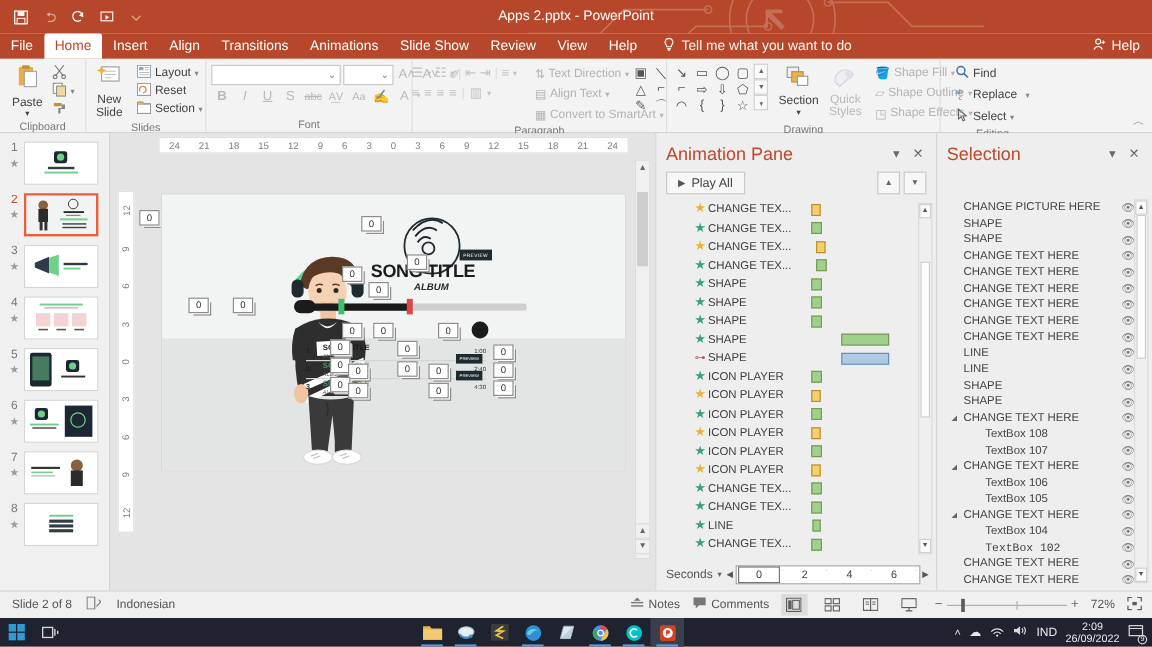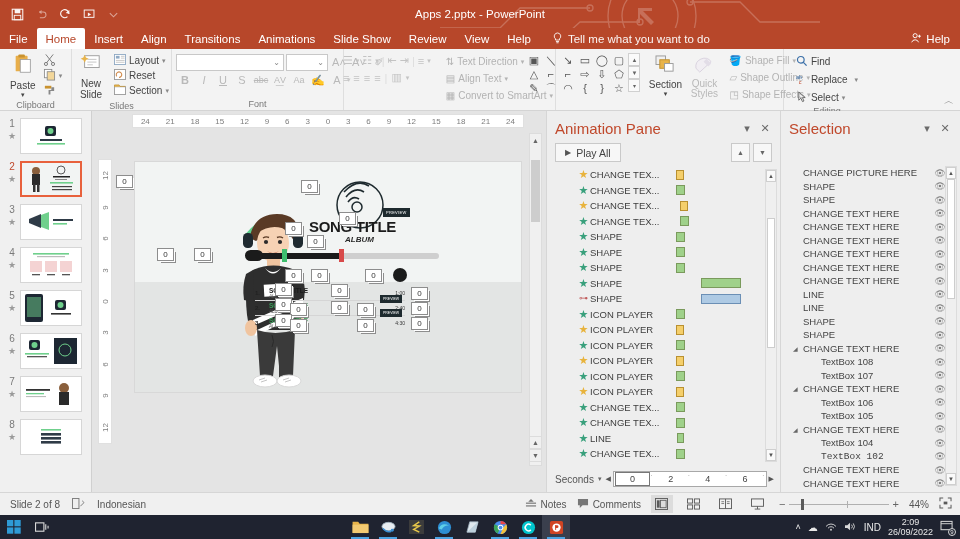--- a/index.html
+++ b/index.html
@@ -497,20 +497,21 @@
             <span>Align Text</span>
               <span style="font-size:7px;">▾</span>
           </div>
           <div class="smallbtn dis">
             <span>▦</span>
             <span>Convert to SmartArt</span>
               <span style="font-size:7px;">▾</span>
           </div>
         </div>
       </div>
+      <div class="rgroup-label">Paragraph</div>
     </div>
 
     <div class="rgroup" style="width:228px;">
       <div class="rgroup-body" style="padding-top:2px;">
         <div class="shapes-grid">
           <div>▣</div>
           <div>＼</div>
           <div>↘</div>
           <div>▭</div>
           <div>◯</div>
@@ -564,20 +565,21 @@
             <span>Shape Outline</span>
               <span style="font-size:7px;">▾</span>
           </div>
           <div class="smallbtn dis">
             <span>◳</span>
             <span>Shape Effects</span>
               <span style="font-size:7px;">▾</span>
           </div>
         </div>
       </div>
+      <div class="rgroup-label">Drawing</div>
     </div>
 
     <div class="rgroup" style="width:86px;border-right:none;">
       <div class="rgroup-body" style="padding-top:3px;">
         <div class="col" style="gap:3px;">
           <div class="smallbtn">
             <span>
               <svg width="12" height="12" viewBox="0 0 13 13">
                   <circle cx="5.2" cy="5.2" r="3.6" fill="none" stroke="#3a6fa8" stroke-width="1.3"></circle>
                   <path d="M8 8 L11.5 11.5" stroke="#3a6fa8" stroke-width="1.4"></path>
@@ -1221,21 +1223,21 @@
           </svg>
       </span>
       <span class="zoomslider">
         <span style="font-size:11px;color:#666;">−</span>
         <span class="zs-track">
           <span class="zs-handle"></span>
           <span class="zs-mid"></span>
         </span>
         <span style="font-size:11px;color:#666;">+</span>
       </span>
-      <span>44%</span>
+      <span>72%</span>
       <span>
         <svg width="13" height="12" viewBox="0 0 14 13">
             <path d="M1 4.5 V1 h3.5 M9.5 1 H13 v3.5 M13 8.5 V12 h-3.5 M4.5 12 H1 V8.5" fill="none" stroke="#5a5a5a" stroke-width="1.1"></path>
             <rect x="5" y="5" width="4" height="3" fill="#5a5a5a"></rect>
           </svg>
       </span>
     </div>
   </div>
 
   <div class="taskbar">

